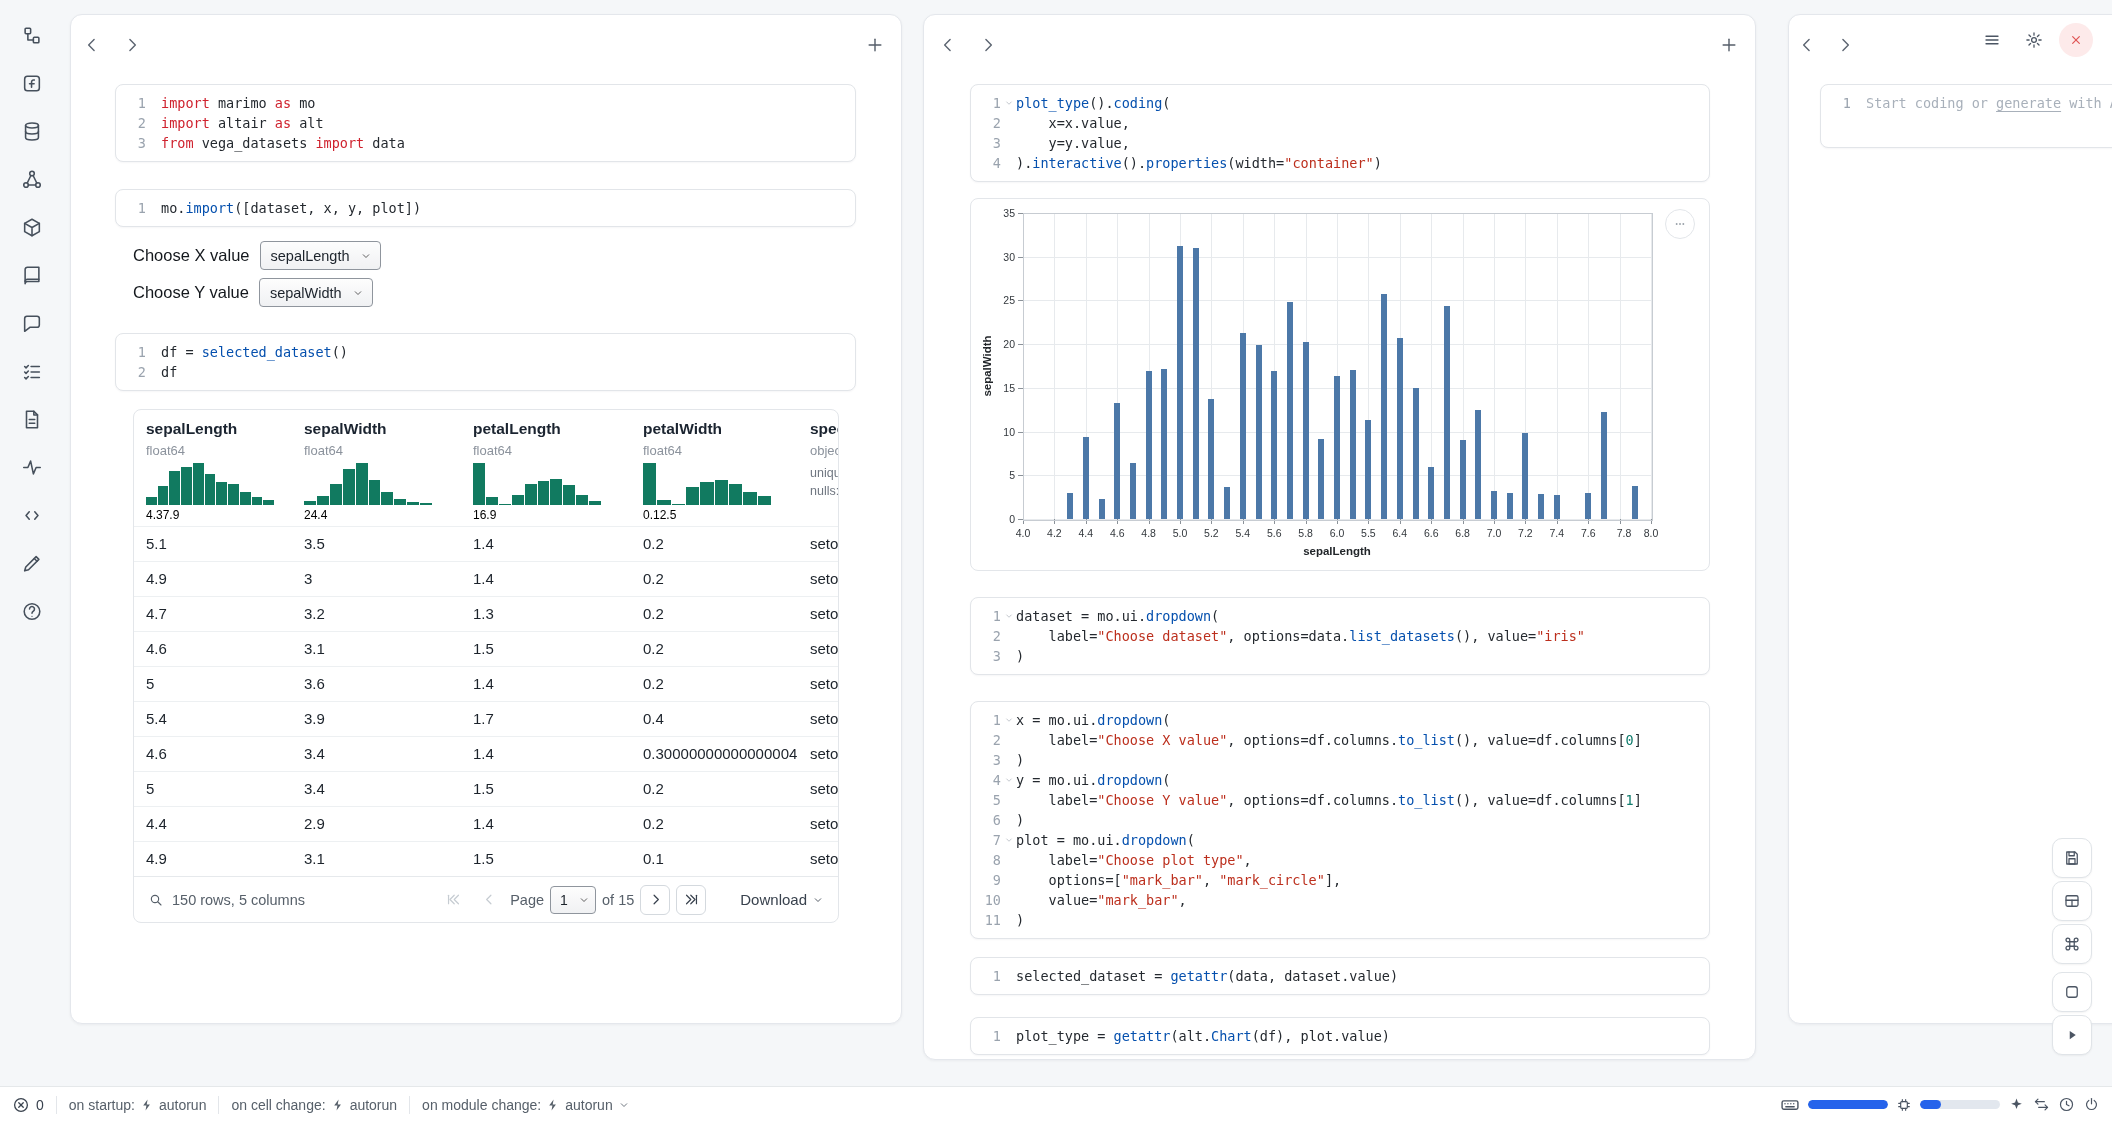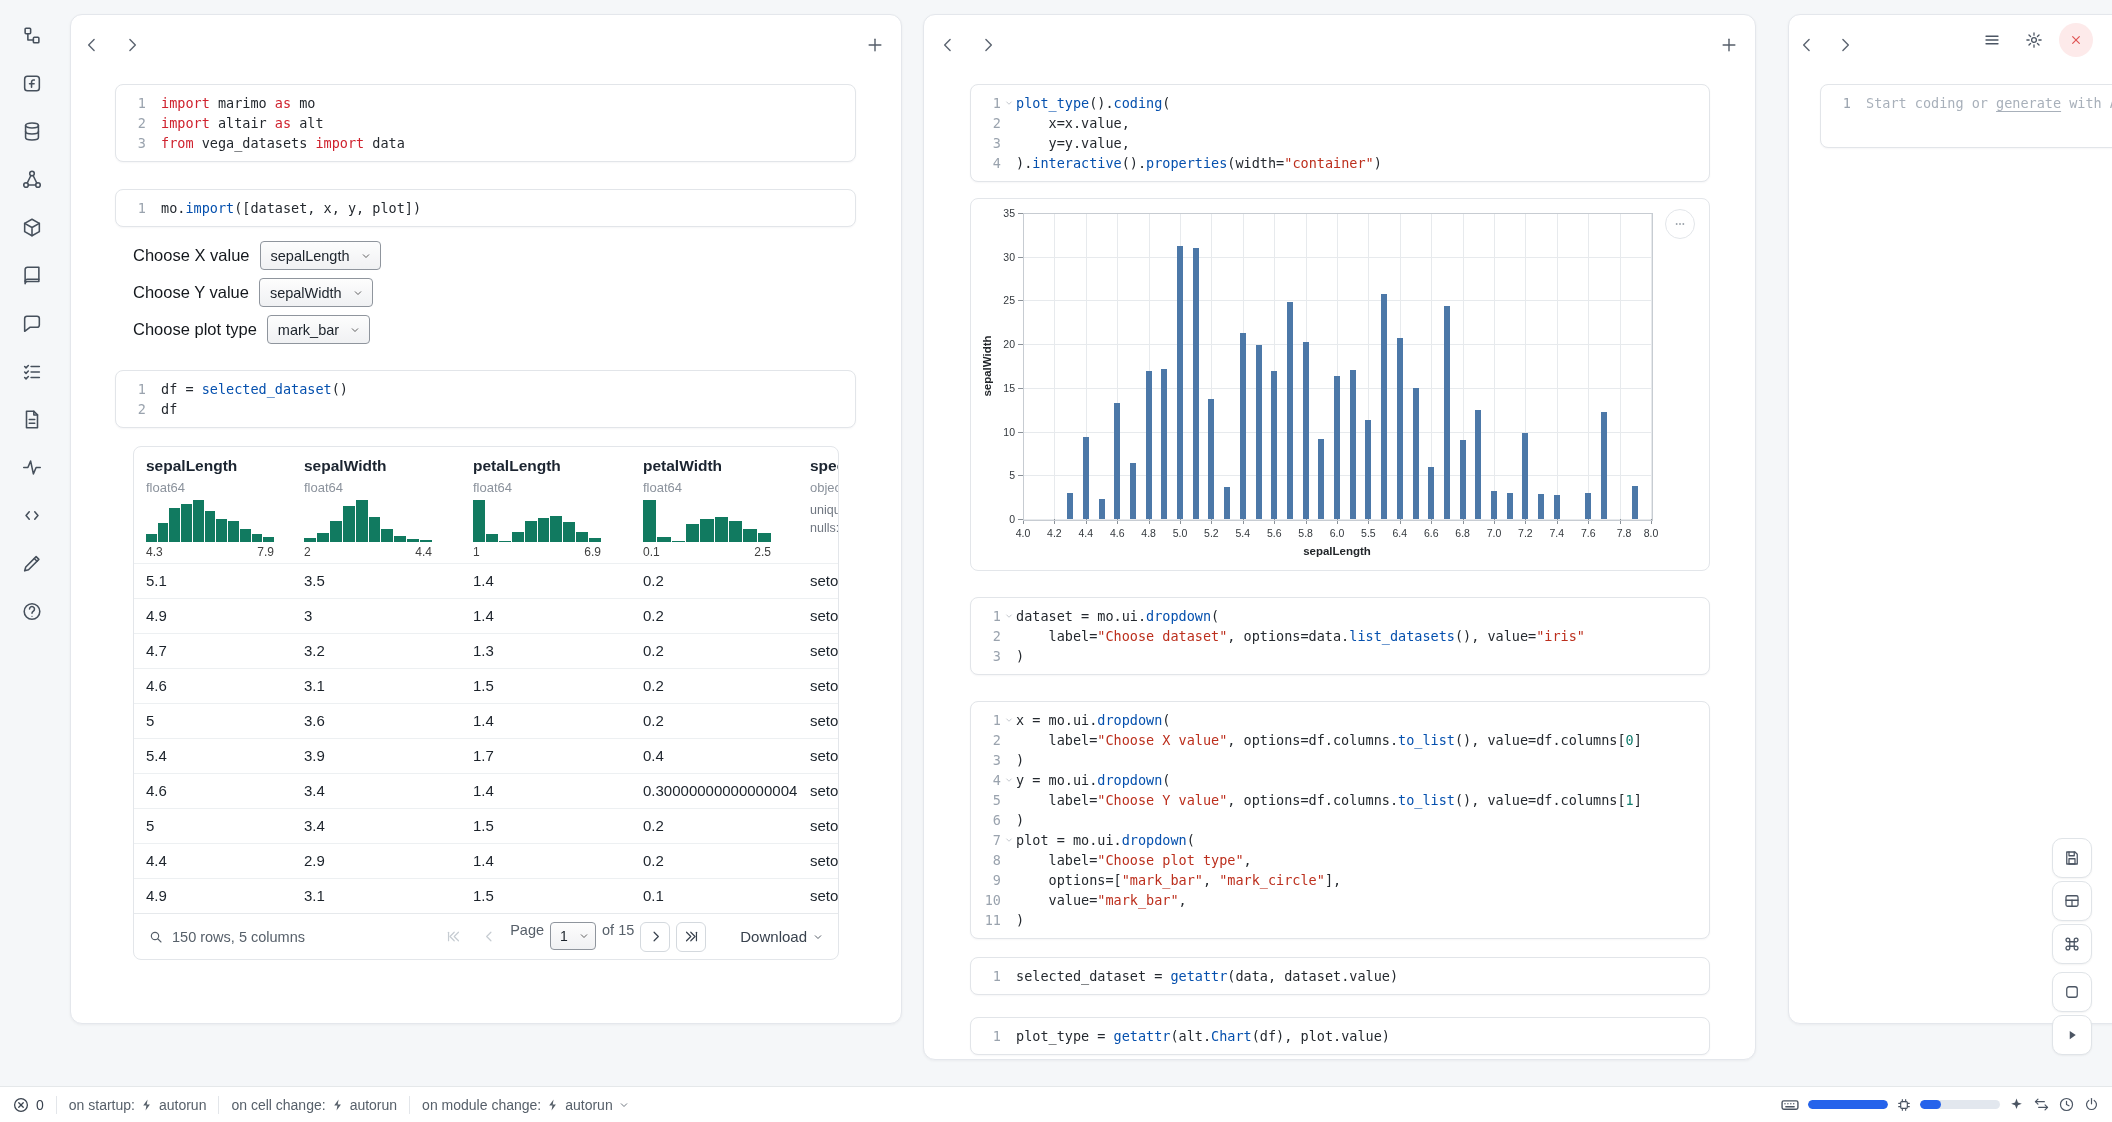--- a/index.html
+++ b/index.html
@@ -54,22 +54,22 @@
 
   
   .tablebox{margin-left:18px;width:706px;border:1px solid #e3e6ea;border-radius:8px;background:#fff;
     overflow:hidden;box-sizing:border-box;}
   .thead{position:relative;height:116px;}
   .thcol{position:absolute;top:0;height:116px;overflow:hidden;}
   .thname{position:absolute;top:10px;left:0;font-size:15.5px;font-weight:bold;color:#1b2430;white-space:nowrap;}
   .thtype{position:absolute;top:33px;left:0;font-size:13px;color:#8b929c;white-space:nowrap;}
   .hist{position:absolute;top:53px;left:0;width:128px;height:42px;display:flex;align-items:flex-end;gap:1px;}
   .hist i{display:block;flex:1;}
-  .hrange{position:absolute;top:98px;left:0;width:128px;font-size:12px;color:#404040;display:flex;
-    justify-content:space-between;}
+  .hrange{position:absolute;top:98px;left:0;width:128px;font-size:12px;color:#000000;display:flex;
+    justify-content:flex-start;}
   .stat{position:absolute;left:0;font-size:12.5px;color:#6f7680;white-space:nowrap;}
   .trow{display:flex;height:34px;line-height:34px;border-top:1px solid #edf0f2;padding-left:12px;
     font-size:15px;color:#1c232b;}
   .tcell{flex:none;white-space:nowrap;overflow:hidden;padding-right:6px;box-sizing:border-box;}
   .tfoot{display:flex;align-items:center;height:45px;border-top:1px solid #e6e9ec;padding:0 14px;gap:8px;
     font-size:14.5px;color:#57606a;}
   .pgbtn{width:30px;height:30px;border:none;background:none;color:#c6ccd2;display:flex;align-items:center;
     justify-content:center;border-radius:6px;padding:0;}
   .pgbtn svg{width:17px;height:17px;}
   .pgbtn.en{border:1px solid #d4d9de;color:#39424e;cursor:pointer;background:#fff;}
@@ -290,31 +290,20 @@
               <svg viewBox="0 0 24 24" fill="none" stroke="currentColor" stroke-width="1.7" stroke-linecap="round" stroke-linejoin="round">
                 <polyline points="6.5 9.5 12 15 17.5 9.5"></polyline>
               </svg>
             </span>
           </div>
         </div>
         <div class="ctl-row">
           <span class="ctl-label">Choose Y value</span>
           <div class="ui-select">
             <span class="selv">sepalWidth</span>
-            <span class="car">
-              <svg viewBox="0 0 24 24" fill="none" stroke="currentColor" stroke-width="1.7" stroke-linecap="round" stroke-linejoin="round">
-                <polyline points="6.5 9.5 12 15 17.5 9.5"></polyline>
-              </svg>
-            </span>
-          </div>
-        </div>
-        <div class="ctl-row">
-          <span class="ctl-label">Choose plot type</span>
-          <div class="ui-select">
-            <span class="selv">mark_bar</span>
             <span class="car">
               <svg viewBox="0 0 24 24" fill="none" stroke="currentColor" stroke-width="1.7" stroke-linecap="round" stroke-linejoin="round">
                 <polyline points="6.5 9.5 12 15 17.5 9.5"></polyline>
               </svg>
             </span>
           </div>
         </div>
       </div>
       <div class="cell" style="margin-top: 26px;">
         <div class="code">
@@ -492,21 +481,21 @@
           </div>
         </div>
         <div class="tfoot">
           <span class="i i16">
             <svg viewBox="0 0 24 24" fill="none" stroke="currentColor" stroke-width="1.7" stroke-linecap="round" stroke-linejoin="round">
               <circle cx="10.5" cy="10.5" r="5.5"></circle>
               <line x1="15" y1="15" x2="19.5" y2="19.5"></line>
             </svg>
           </span>
           <span class="tsummary">150 rows, 5 columns</span>
-          <span style="margin-left: auto; display: flex; align-items: flex-start; gap: 6px;">
+          <span style="margin-left: auto; display: flex; align-items: center; gap: 6px;">
             <button class="pgbtn">
               <svg viewBox="0 0 24 24" fill="none" stroke="currentColor" stroke-width="1.7" stroke-linecap="round" stroke-linejoin="round">
                 <line x1="5" y1="6" x2="5" y2="18"></line>
                 <polyline points="13 6 7 12 13 18"></polyline>
                 <polyline points="19 6 13 12 19 18"></polyline>
               </svg>
             </button>
             <button class="pgbtn">
               <svg viewBox="0 0 24 24" fill="none" stroke="currentColor" stroke-width="1.7" stroke-linecap="round" stroke-linejoin="round">
                 <polyline points="14 6 8 12 14 18"></polyline>

